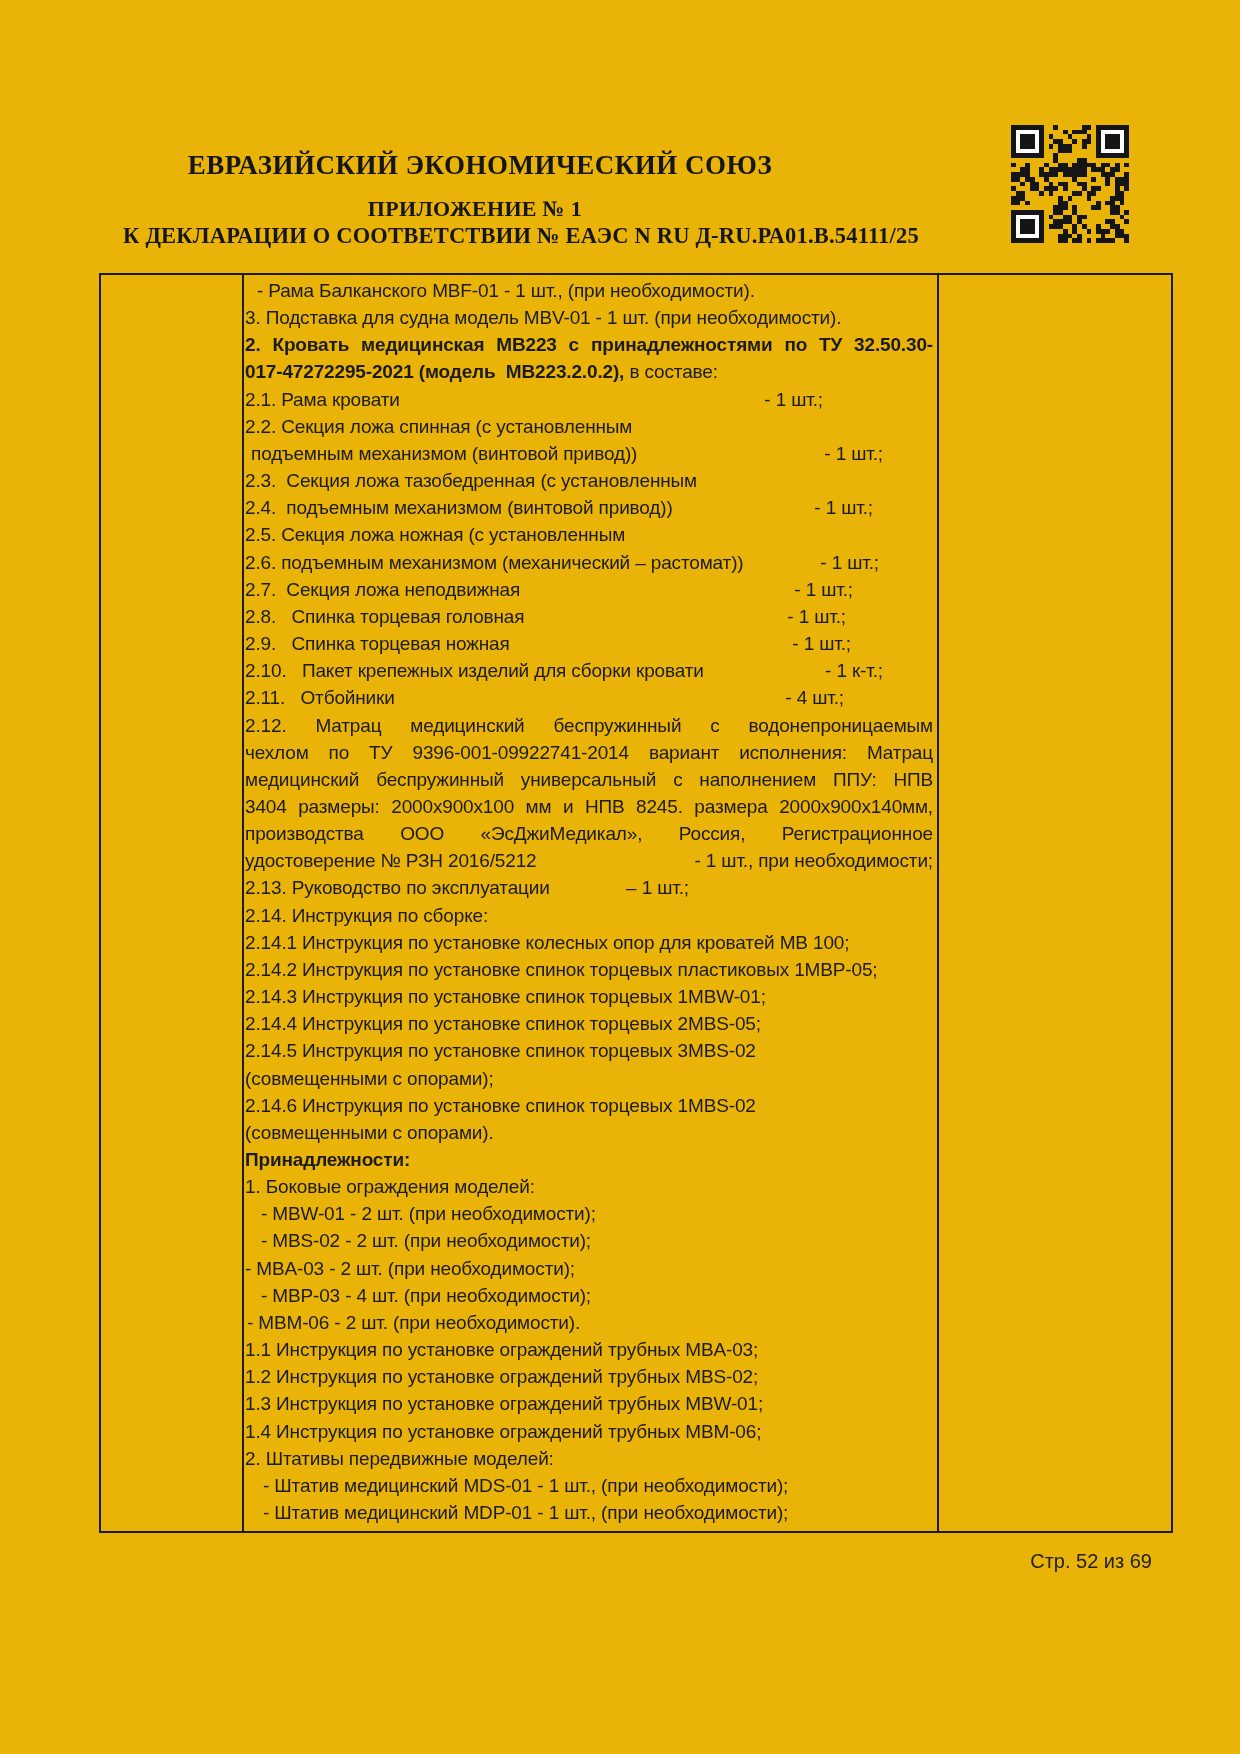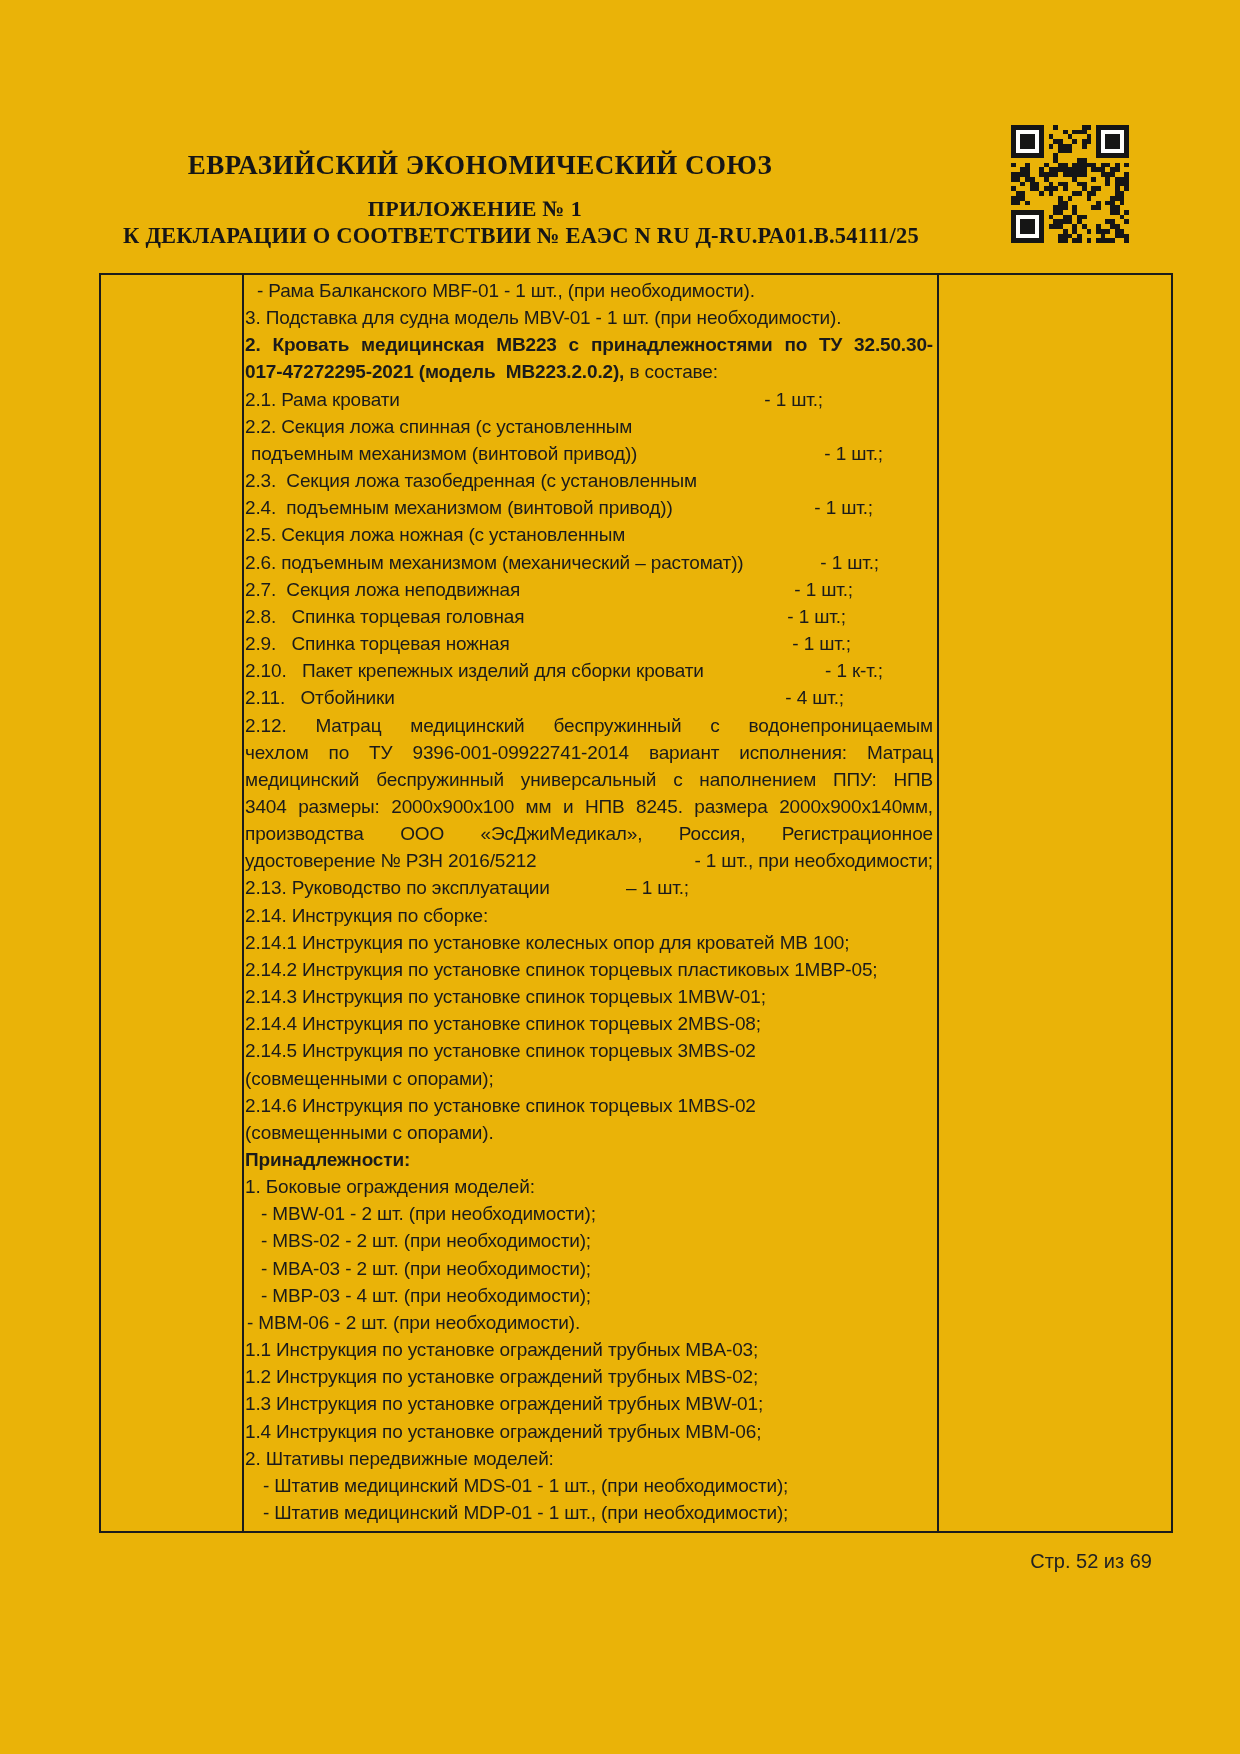--- a/index.html
+++ b/index.html
@@ -321,30 +321,30 @@
         <span class="t amt" style="margin-right: 0px;">- 1 шт., при необходимости;</span>
       </div>
       <div class="row fx">
         <span class="t">2.13. Руководство по эксплуатации</span>
         <span class="t amt" style="margin-right: 244px;">– 1 шт.;</span>
       </div>
       <div class="row"><span class="t">2.14. Инструкция по сборке:</span></div>
       <div class="row"><span class="t">2.14.1 Инструкция по установке колесных опор для кроватей МВ 100;</span></div>
       <div class="row"><span class="t">2.14.2 Инструкция по установке спинок торцевых пластиковых 1МВР-05;</span></div>
       <div class="row"><span class="t">2.14.3 Инструкция по установке спинок торцевых 1MBW-01;</span></div>
-      <div class="row"><span class="t">2.14.4 Инструкция по установке спинок торцевых 2MBS-08;</span></div>
+      <div class="row"><span class="t">2.14.4 Инструкция по установке спинок торцевых 2MBS-05;</span></div>
       <div class="row"><span class="t">2.14.5 Инструкция по установке спинок торцевых 3MBS-02</span></div>
       <div class="row"><span class="t">(совмещенными с опорами);</span></div>
       <div class="row"><span class="t">2.14.6 Инструкция по установке спинок торцевых 1MBS-02</span></div>
       <div class="row"><span class="t">(совмещенными с опорами).</span></div>
       <div class="row"><span class="t b">Принадлежности:</span></div>
       <div class="row"><span class="t">1. Боковые ограждения моделей:</span></div>
       <div class="row" style="padding-left: 16px;"><span class="t">- MBW-01 - 2 шт. (при необходимости);</span></div>
       <div class="row" style="padding-left: 16px;"><span class="t">- MBS-02 - 2 шт. (при необходимости);</span></div>
-      <div class="row" style="padding-left: 16px;"><span class="t">- MBA-03 - 2 шт. (при необходимости);</span></div>
+      <div class="row" style=""><span class="t">- MBA-03 - 2 шт. (при необходимости);</span></div>
       <div class="row" style="padding-left: 16px;"><span class="t">- MBP-03 - 4 шт. (при необходимости);</span></div>
       <div class="row" style="padding-left: 2px;"><span class="t">- MBM-06 - 2 шт. (при необходимости).</span></div>
       <div class="row"><span class="t">1.1 Инструкция по установке ограждений трубных MBA-03;</span></div>
       <div class="row"><span class="t">1.2 Инструкция по установке ограждений трубных MBS-02;</span></div>
       <div class="row"><span class="t">1.3 Инструкция по установке ограждений трубных MBW-01;</span></div>
       <div class="row"><span class="t">1.4 Инструкция по установке ограждений трубных MBM-06;</span></div>
       <div class="row"><span class="t">2. Штативы передвижные моделей:</span></div>
       <div class="row" style="padding-left: 18px;"><span class="t">- Штатив медицинский MDS-01 - 1 шт., (при необходимости);</span></div>
       <div class="row" style="padding-left: 18px;"><span class="t">- Штатив медицинский MDP-01 - 1 шт., (при необходимости);</span></div>
     </div>

